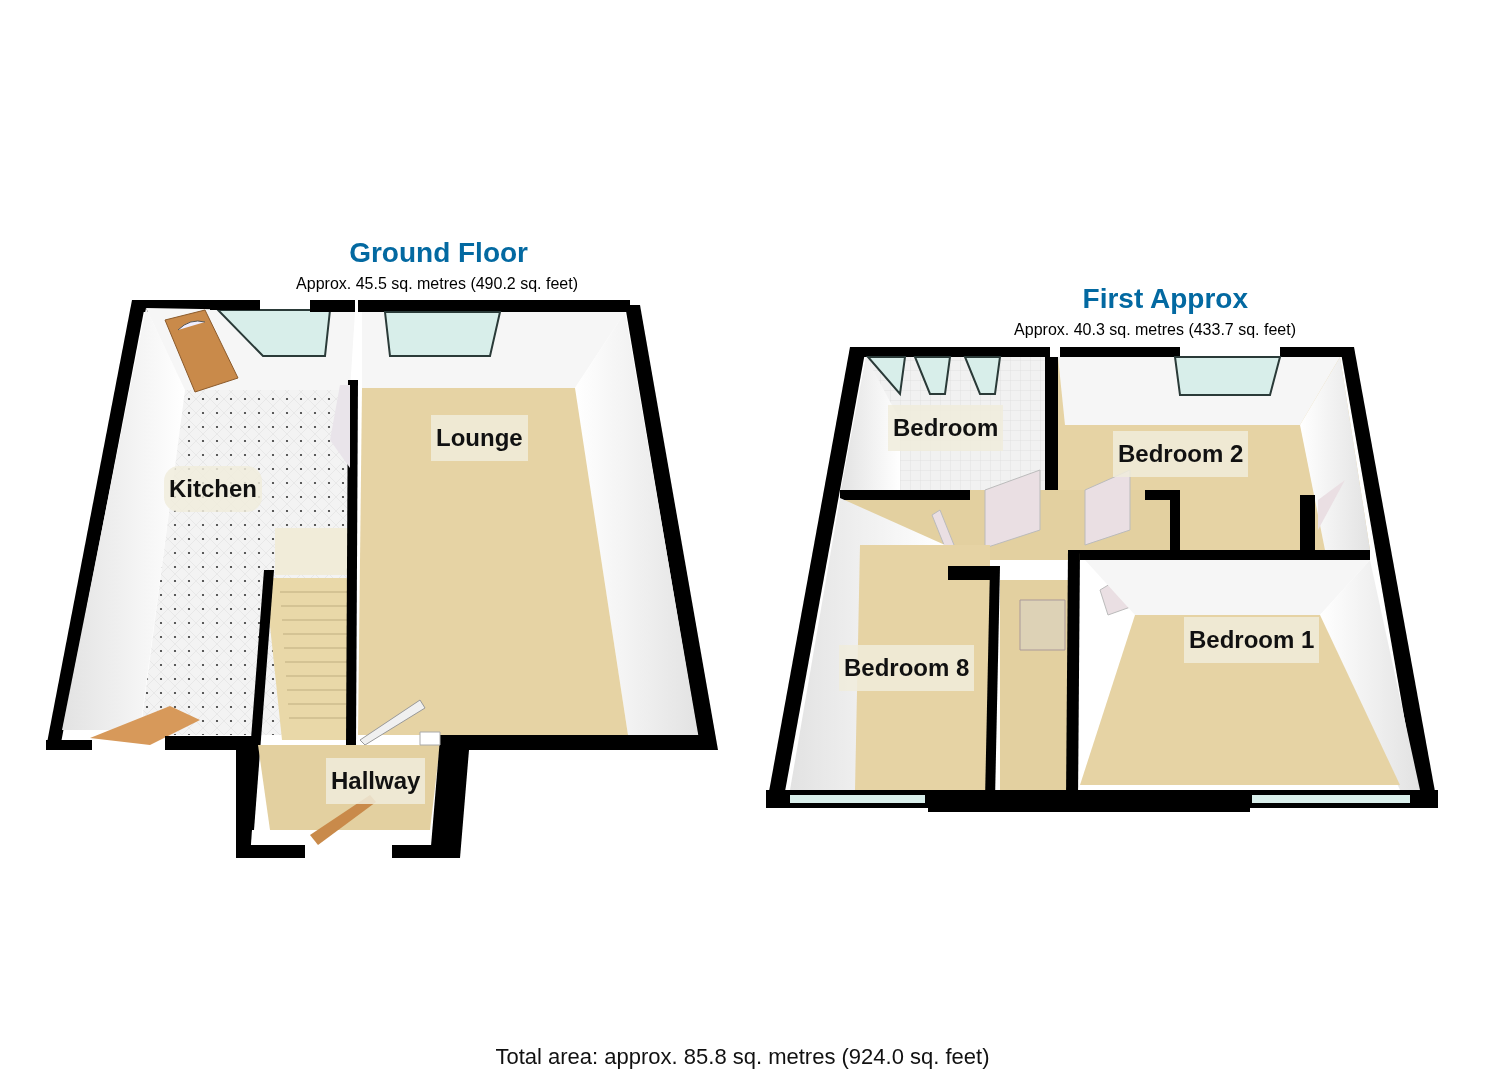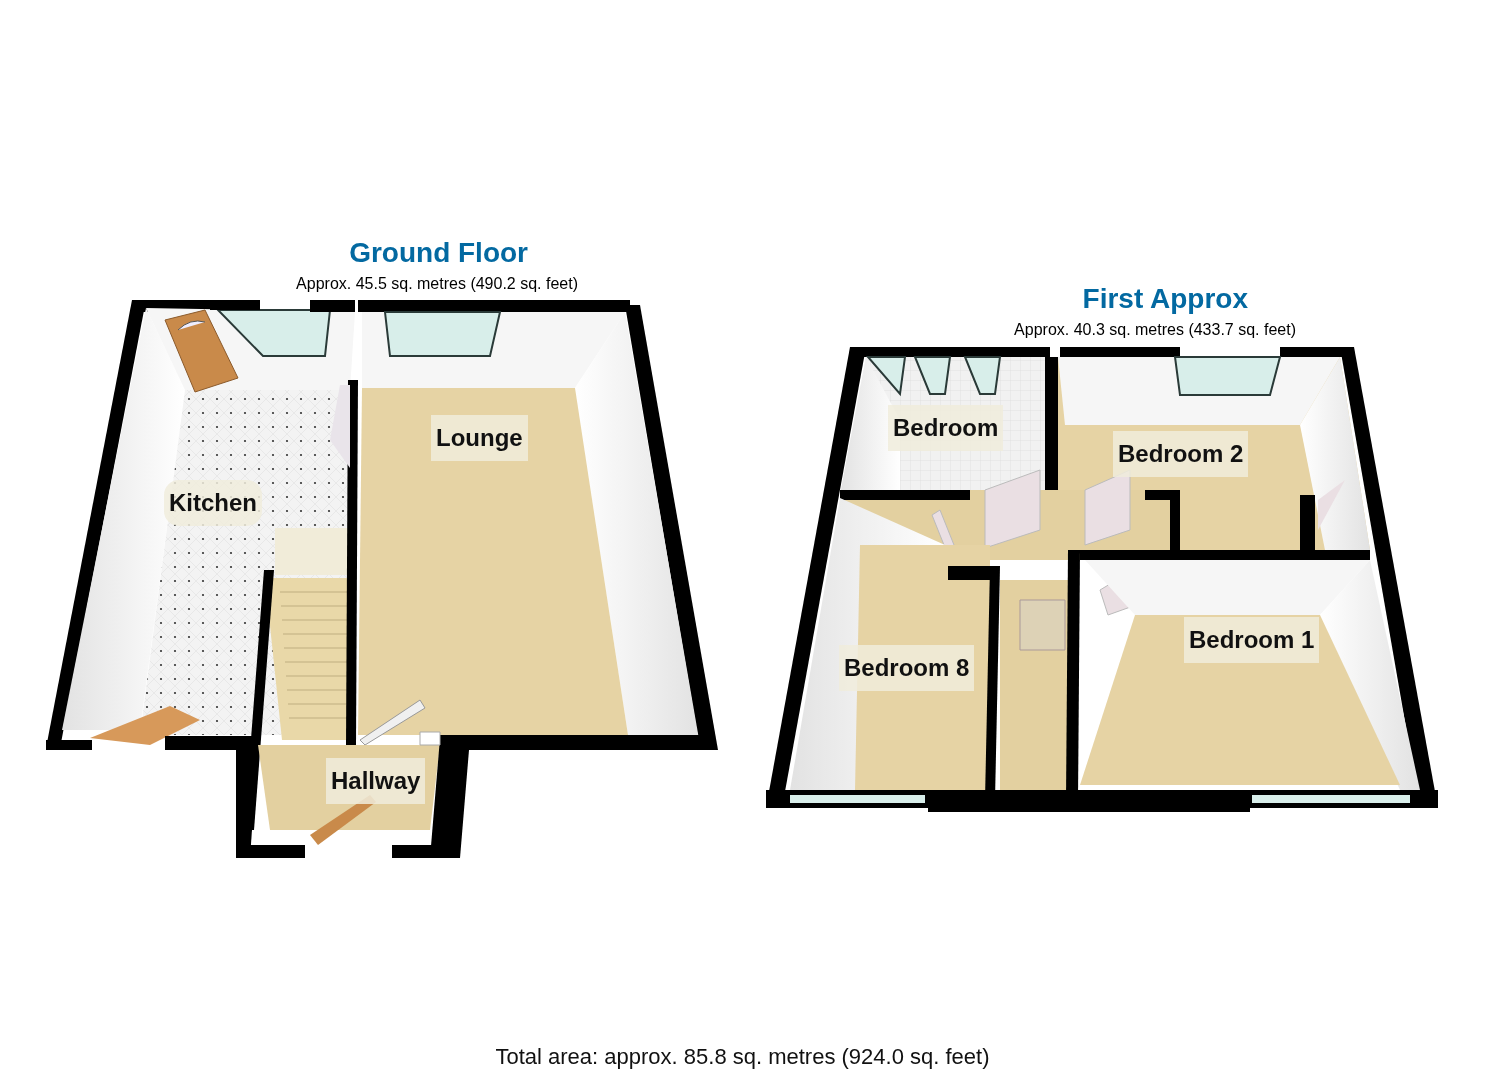--- a/index.html
+++ b/index.html
@@ -143,21 +143,21 @@
     <path d="M1370 560 L1420 790 L1400 790 L1320 615 Z" fill="url(#wallR)"></path>
     <path d="M1135 615 L1320 615 L1400 785 L1080 785 Z" fill="#e6d3a4"></path>
 
     <path d="M766 790 L1438 790 L1438 808 L766 808 Z" fill="#000"></path>
     <path d="M928 790 L1250 790 L1250 812 L928 812 Z" fill="#000"></path>
     <path d="M790 795 L925 795 L925 803 L790 803 Z" fill="#d8eeea"></path>
     <path d="M1252 795 L1410 795 L1410 803 L1252 803 Z" fill="#d8eeea"></path>
   </g>
 </svg>
 
-<div class="room-label" style="left:164px; top:480px;border-radius:15px;">Kitchen</div>
+<div class="room-label" style="left:164px; top:466px;border-radius:15px;">Kitchen</div>
 <div class="room-label" style="left:431px; top:415px;">Lounge</div>
 <div class="room-label" style="left:310px; top:758px;margin-left:16px;">Hallway</div>
 
 <div class="room-label" style="left:888px; top:405px;">Bedroom</div>
 <div class="room-label" style="left:1113px; top:405px;margin-top:26px;">Bedroom 2</div>
 <div class="room-label" style="left:1139px; top:617px;margin-left:45px;">Bedroom 1</div>
 <div class="room-label" style="left:839px; top:645px;">Bedroom 8</div>
 
 <div class="total">Total area: approx. 85.8 sq. metres (924.0 sq. feet)</div>
 

